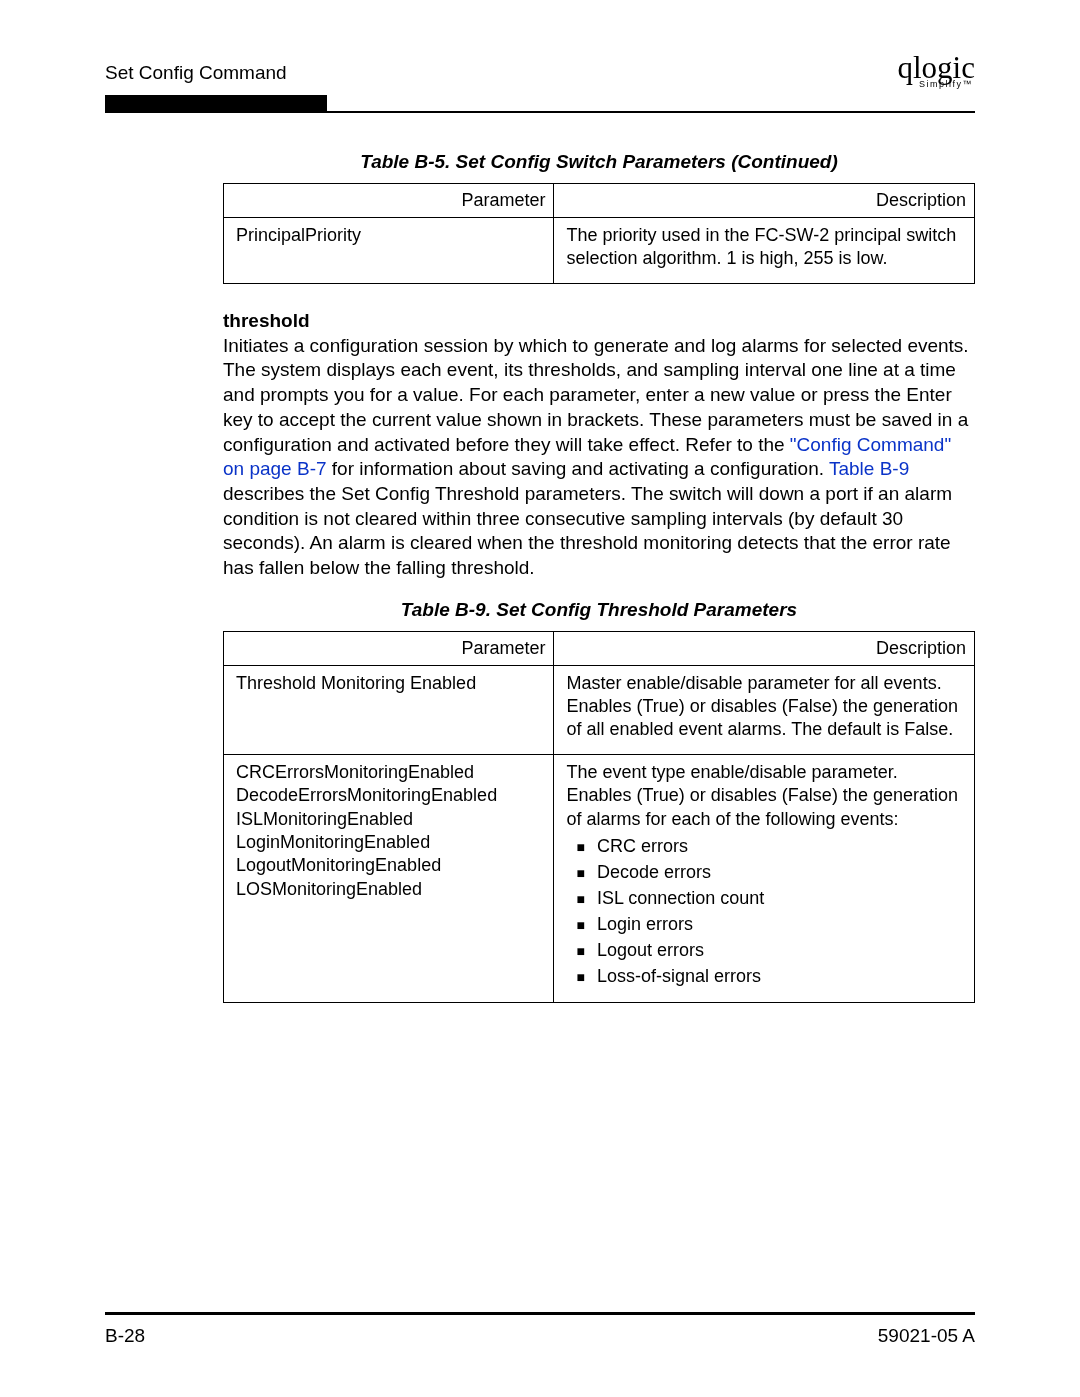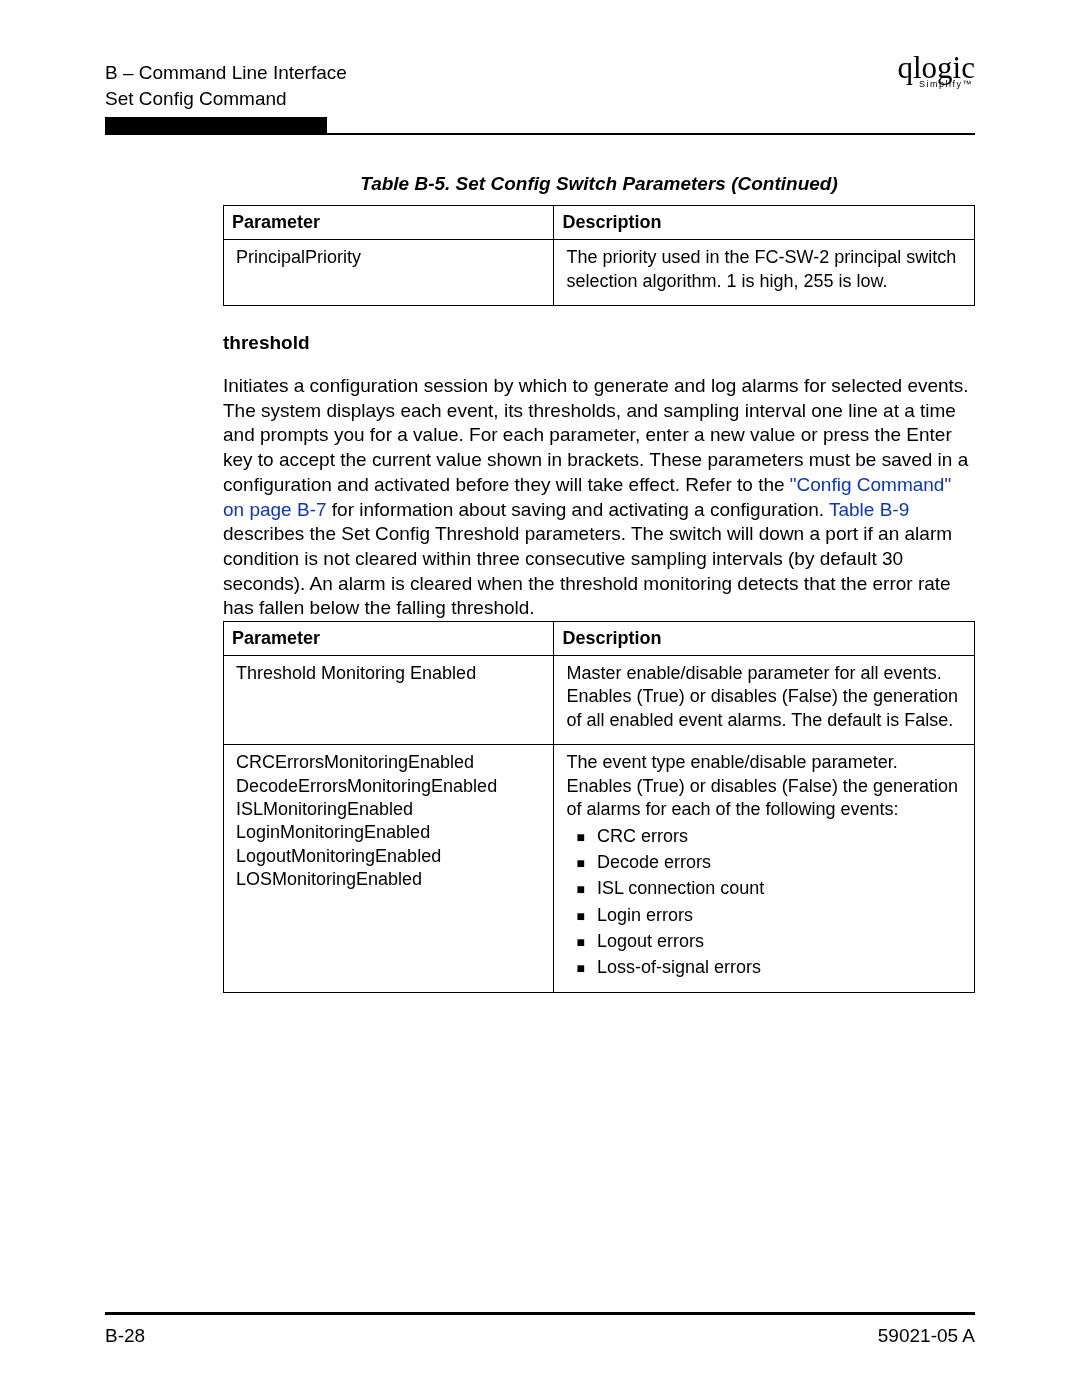--- a/index.html
+++ b/index.html
@@ -68,39 +68,39 @@
     margin-bottom: 10px;
     margin-top: 18px;
   }
   table.param {
     border-collapse: collapse;
     width: 100%;
     font-size: 18px;
   }
   table.param th {
     border: 1.5px solid #000;
-    text-align: left;
-    font-weight: bold;
+    text-align: right;
+    font-weight: normal;
     padding: 6px 8px;
   }
   table.param td {
     border-left: 1.5px solid #000;
     border-right: 1.5px solid #000;
     border-bottom: 1.5px solid #000;
     vertical-align: top;
     padding: 6px 12px 12px 12px;
     line-height: 1.3;
   }
   table.param td.param-col { width: 44%; }
   .no-bottom td { border-bottom: none; }
   .section-heading {
     font-weight: bold;
     font-size: 19px;
     margin-top: 26px;
-    margin-bottom: 20px;
+    margin-bottom: 2px;
   }
   .body-text {
     font-size: 19px;
     line-height: 1.3;
     text-align: left;
   }
   .link { color: #0a33c8; }
   .param-list { margin: 0; padding: 0; line-height: 1.3; }
   ul.bullets {
     list-style: none;
@@ -131,21 +131,20 @@
     font-size: 19px;
   }
 </style>
 </head>
 <body>
 
 <div class="page">
 
   <div class="header-row">
     <div class="header-text">
-      <div>B – Command Line Interface</div>
       <div>Set Config Command</div>
     </div>
     <div class="logo">
       <div class="logo-script">qlogic</div>
       <div class="logo-sub">Simplify™</div>
     </div>
   </div>
 
   <div class="underline-row">
     <div class="underline-thick"></div>
@@ -169,20 +168,21 @@
           <td>The priority used in the FC-SW-2 principal switch selection algorithm. 1 is high, 255 is low.</td>
         </tr>
       </tbody>
     </table>
 
     <div class="section-heading">threshold</div>
     <div class="body-text">
       <span>Initiates a configuration session by which to generate and log alarms for selected events. The system displays each event, its thresholds, and sampling interval one line at a time and prompts you for a value. For each parameter, enter a new value or press the Enter key to accept the current value shown in brackets. These parameters must be saved in a configuration and activated before they will take effect. Refer to the </span><span class="link">"Config Command" on page B-7</span><span> for information about saving and activating a configuration. </span><span class="link">Table B-9</span><span> describes the Set Config Threshold parameters. The switch will down a port if an alarm condition is not cleared within three consecutive sampling intervals (by default 30 seconds). An alarm is cleared when the threshold monitoring detects that the error rate has fallen below the falling threshold.</span>
     </div>
 
+    <div class="table-caption">Table B-9. Set Config Threshold Parameters</div>
 
     <table class="param">
       <thead>
         <tr>
           <th>Parameter</th>
           <th>Description</th>
         </tr>
       </thead>
       <tbody>
         <tr class="no-bottom">

